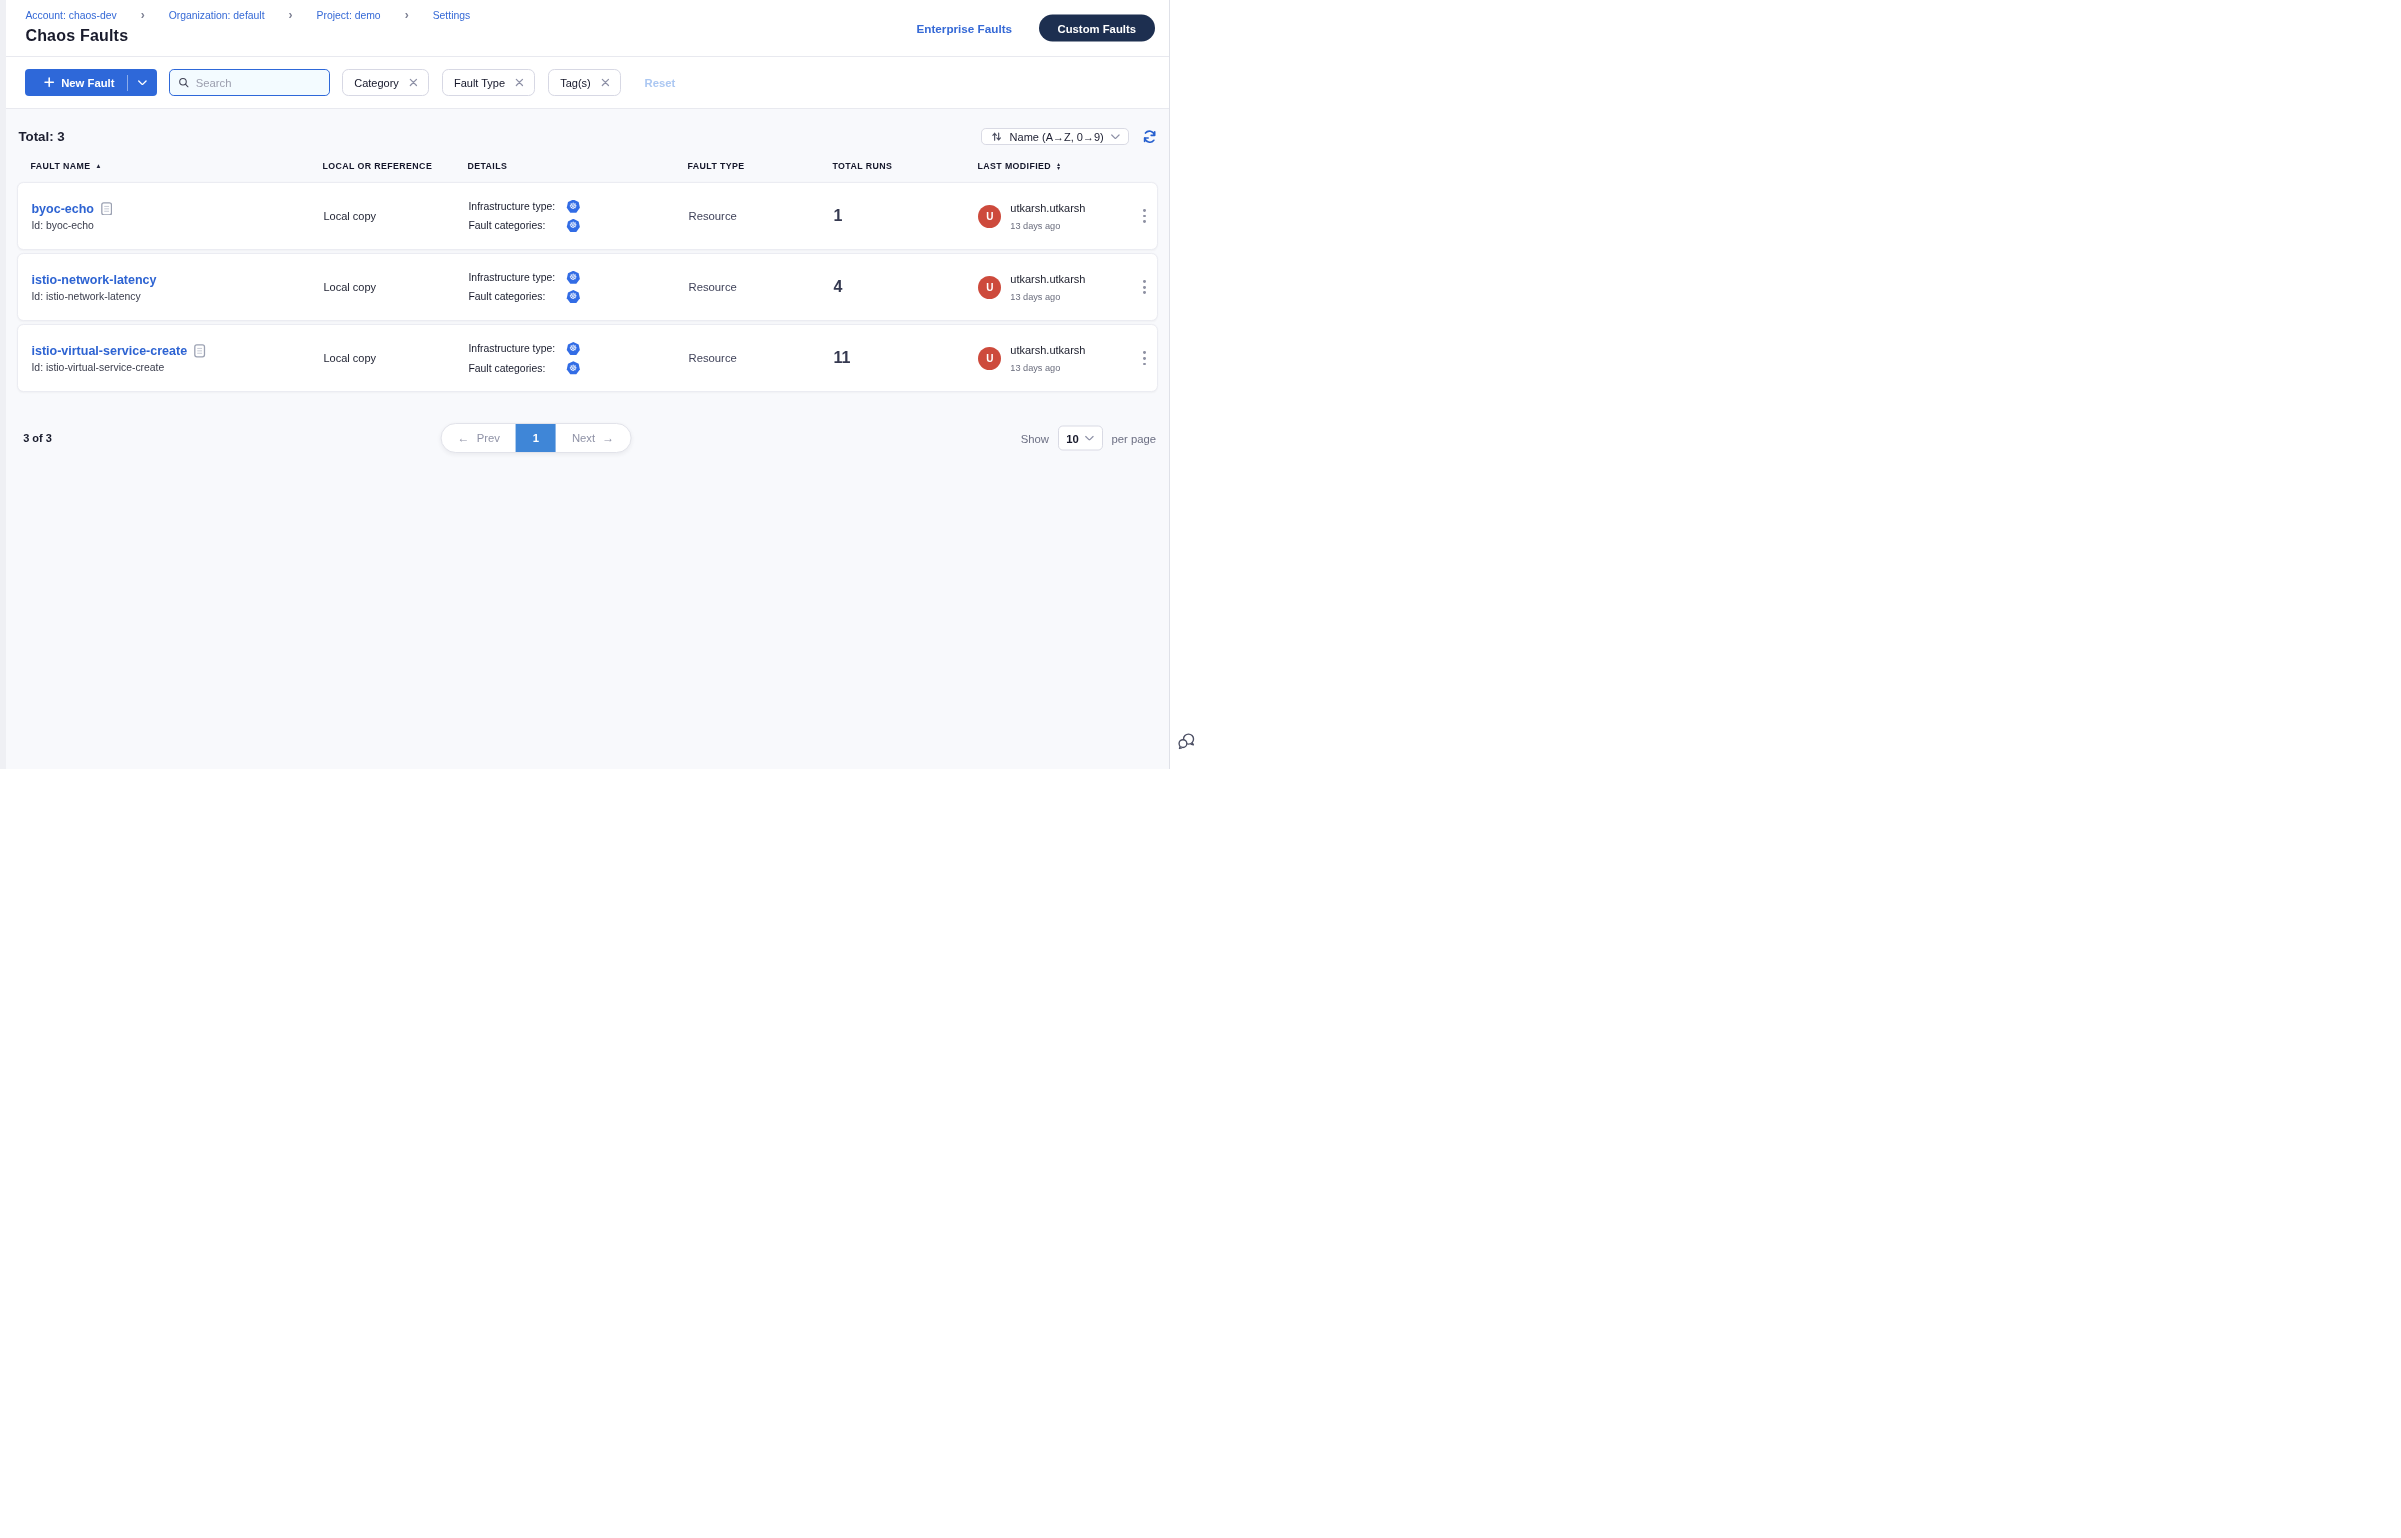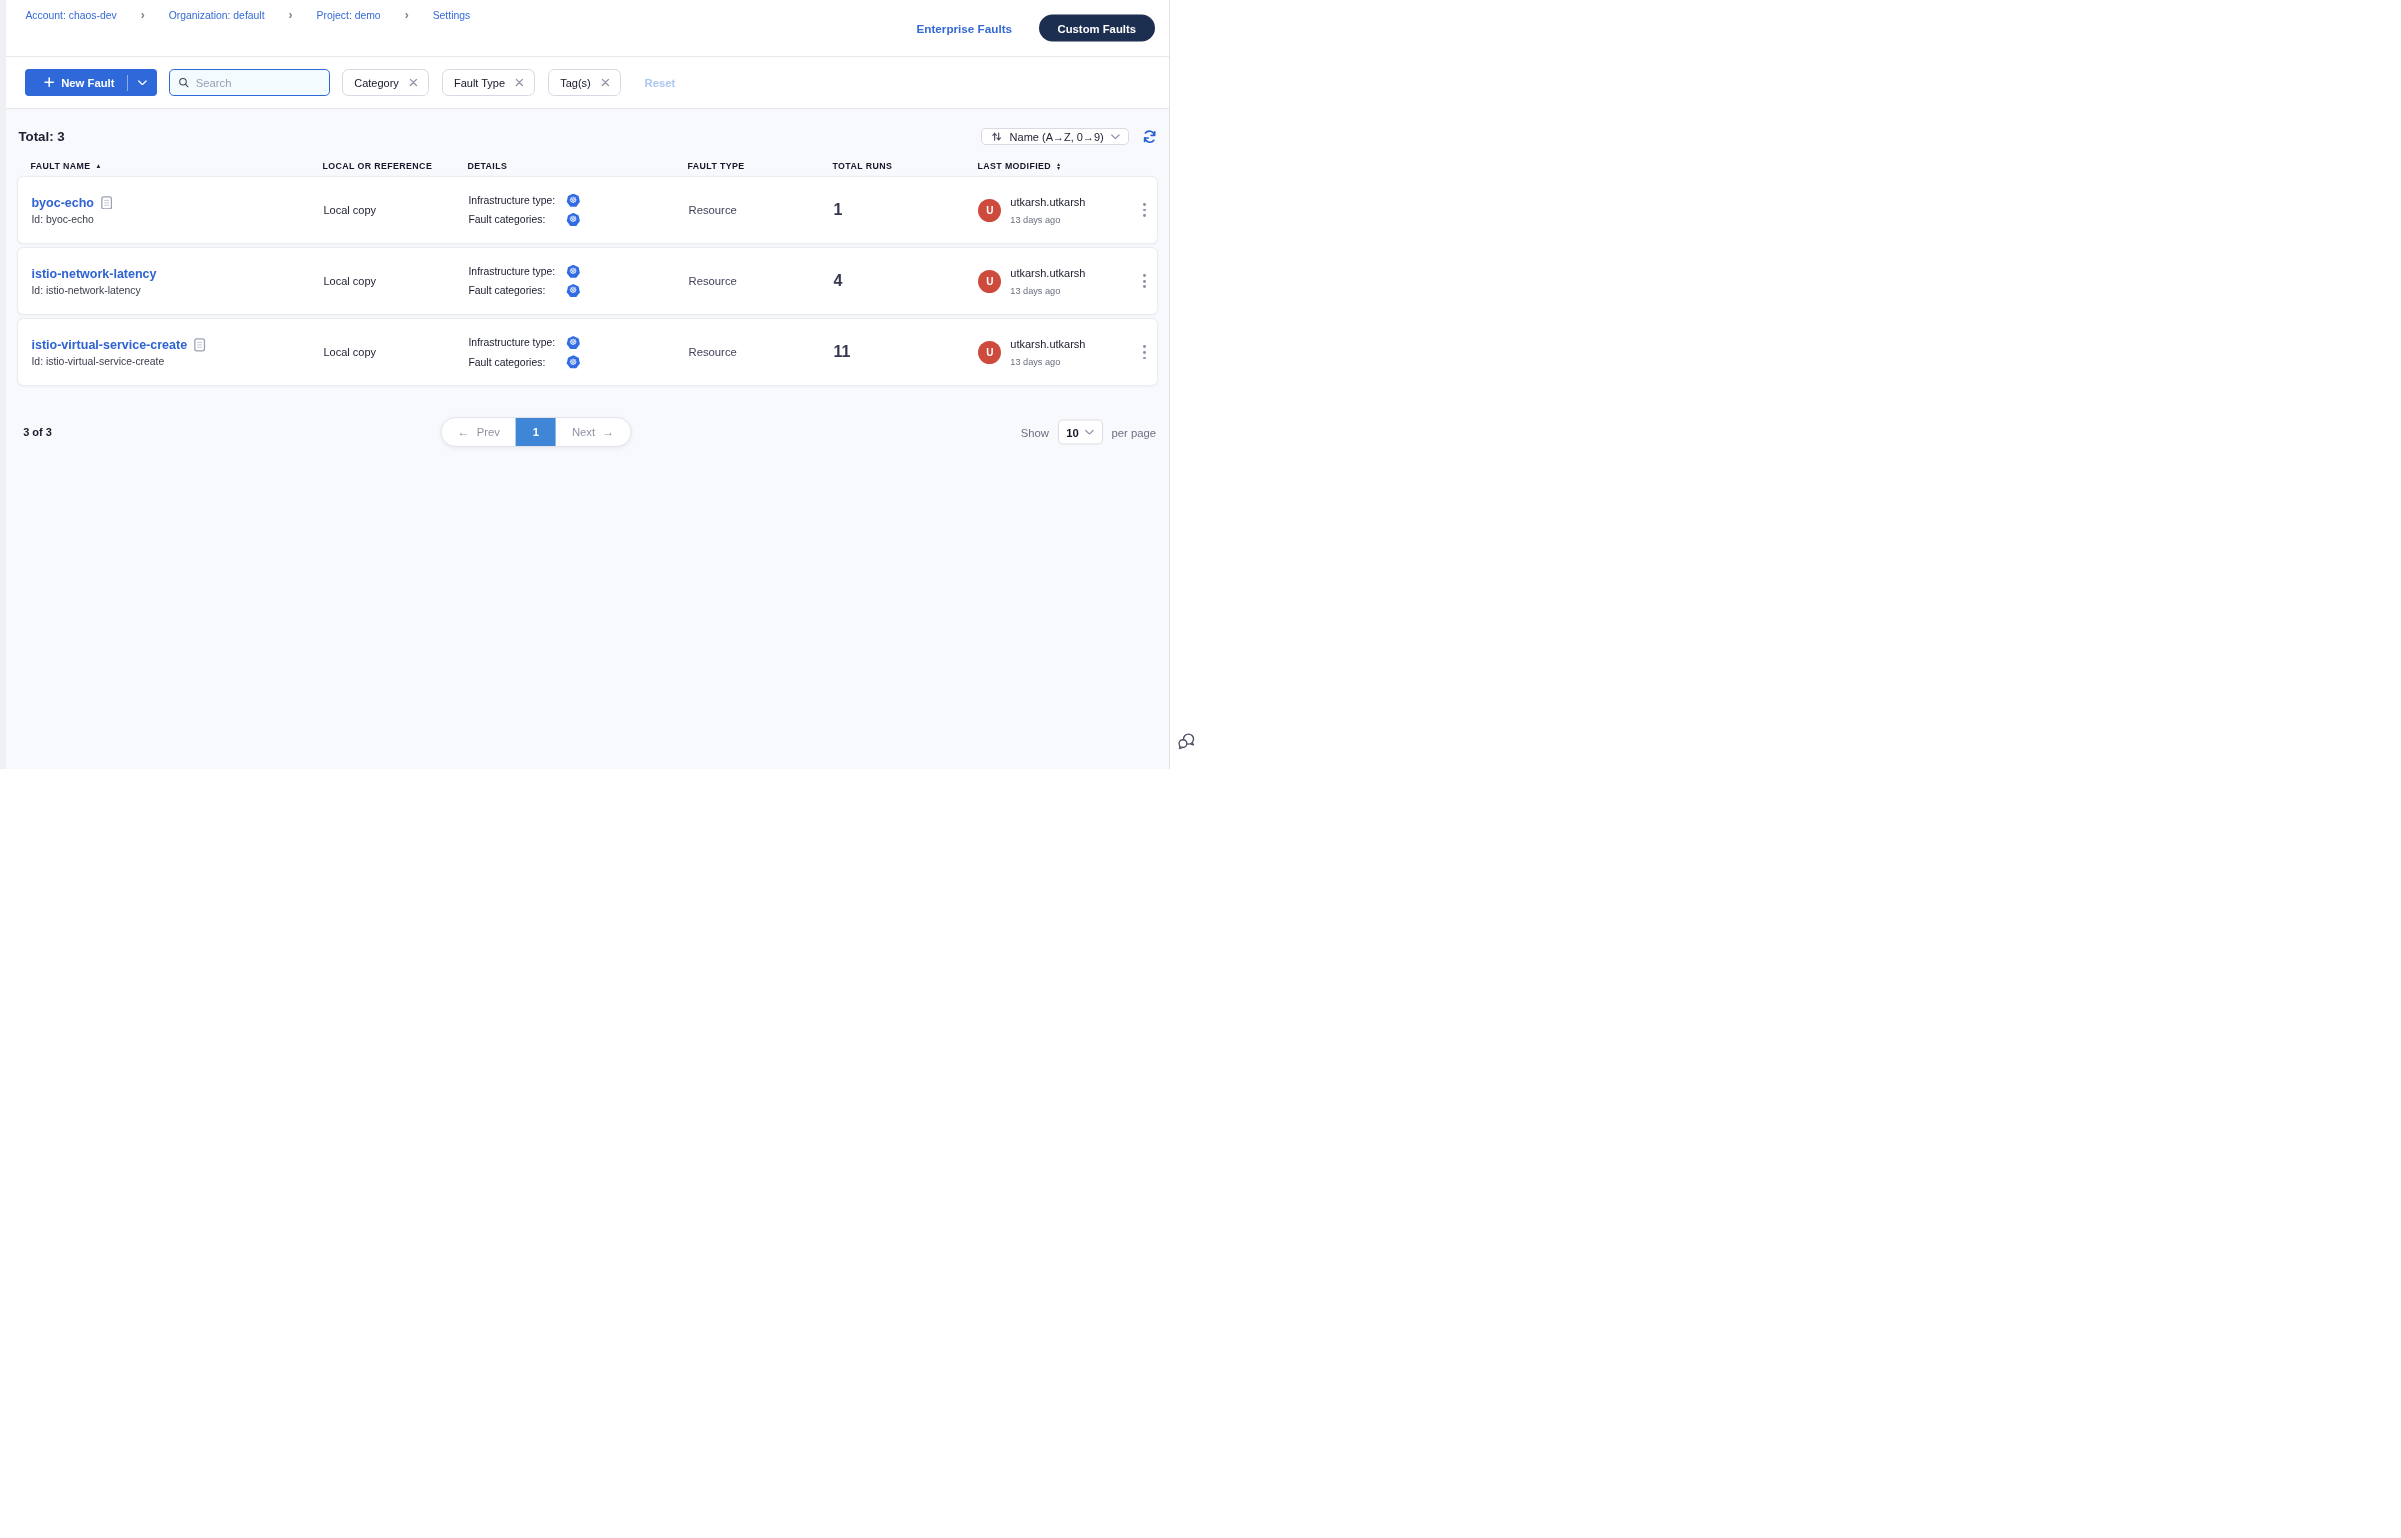--- a/index.html
+++ b/index.html
@@ -71,21 +71,21 @@
     display:flex; align-items:center; gap:7.2px; padding:0 8px 0 8.8px;
     font-size:11px; color:#1b1d30; cursor:pointer;
   }
   .refresh-btn { display:flex; align-items:center; cursor:pointer; background:none; border:none; padding:0; }
 
   .grid-cols {
     display:grid;
     grid-template-columns:292px 145px 220px 145px 145px 158px 1fr;
     align-items:center;
   }
-  .table-head { padding-left:13.7px; margin-bottom:5px; }
+  .table-head { padding-left:13.7px; margin-bottom:11px; }
   .th { font-size:8.8px; font-weight:700; letter-spacing:0.4px; color:#14162a; display:flex; align-items:center; gap:4.8px; }
   .caret-up { font-size:6.4px; color:#23263a; line-height:1; }
   .sort-both { display:inline-flex; flex-direction:column; font-size:5.2px; line-height:4px; color:#23263a; }
 
   .fault-card {
     background:#fff; border:0.8px solid #ebecf2; border-radius:6.4px; height:68px;
     margin-bottom:3.2px; padding:0 8px 0 13.7px;
     box-shadow:0 0.8px 1.6px rgba(40,41,61,.04);
   }
   .cell-name { display:flex; flex-direction:column; gap:4px; }
@@ -146,20 +146,21 @@
   <div class="page-header">
     <div class="breadcrumb">
       <a class="crumb">Account: chaos-dev</a>
       <span class="crumb-sep">›</span>
       <a class="crumb">Organization: default</a>
       <span class="crumb-sep">›</span>
       <a class="crumb">Project: demo</a>
       <span class="crumb-sep">›</span>
       <a class="crumb">Settings</a>
     </div>
+    <div class="page-title">Chaos Faults</div>
     <div class="header-actions">
       <a class="enterprise-link">Enterprise Faults</a>
       <button class="custom-pill">Custom Faults</button>
     </div>
   </div>
 
   <div class="toolbar">
     <div class="btn-new-fault">
       <span class="nf-main">
         <svg width="10.4" height="10.4" viewBox="0 0 12 12" fill="none" stroke="#fff" stroke-width="1.8" stroke-linecap="round">

